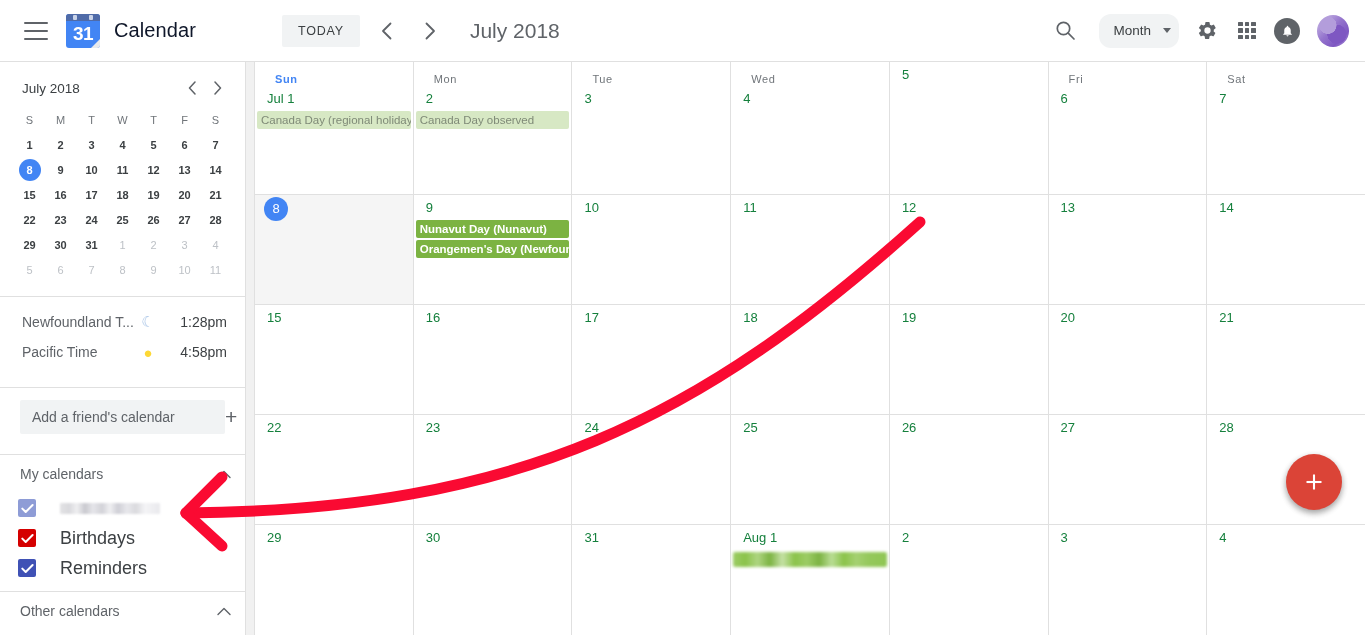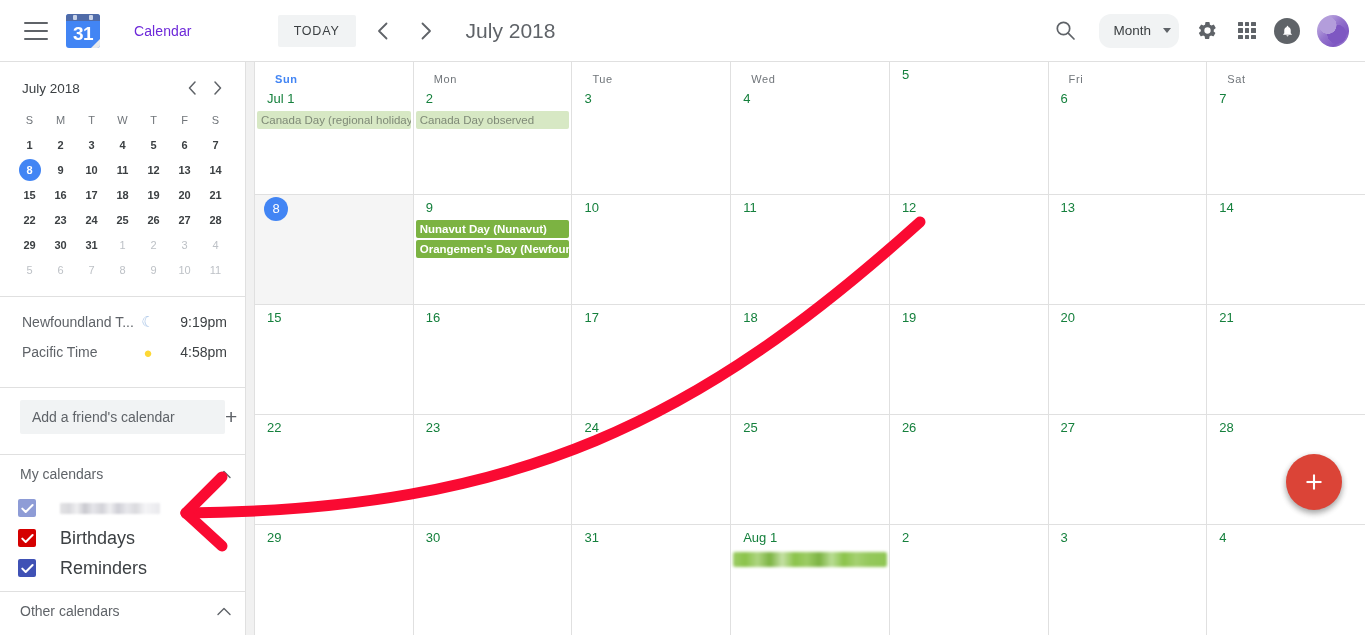--- a/index.html
+++ b/index.html
@@ -38,21 +38,21 @@
   .cal-logo .ring.r { right: 7px; }
   .cal-logo .num {
     position: relative; z-index: 2; color: #fff; font-size: 19px; font-weight: 700;
     line-height: 1; padding-bottom: 5px; letter-spacing: -0.5px;
   }
   .cal-logo .corner {
     position:absolute; right:0; bottom:0; width:0; height:0;
     border-left: 9px solid transparent; border-bottom: 9px solid #e8eaed;
   }
   .app-title {
-    margin-left: 34px; font-size: 14px; color: #6d28d9; font-weight: 400;
+    margin-left: 14px; font-size: 20px; color: #0f172a; font-weight: 400;
     letter-spacing: 0.1px;
   }
 
   .today-btn {
     margin-left: 86px; background: #f1f3f4; border: none; border-radius: 2px;
     color: #3c4043; font-size: 12.5px; font-weight: 500; letter-spacing: 0.8px;
     padding: 9px 16px; cursor: pointer; font-family: inherit;
   }
   .nav-arrow {
     width: 34px; height: 34px; margin-left: 10px; display:flex; align-items:center;
@@ -479,21 +479,21 @@
           </div>
         </div>
     </div>
 
     <div class="divider"></div>
 
     <div class="tz-list" id="tz-list">
         <div class="tz-row">
           <span class="tz-name">Newfoundland T...</span>
           <span class="tz-icon" style="color: rgb(174, 200, 232);">☾</span>
-          <span class="tz-time">9:19pm</span>
+          <span class="tz-time">1:28pm</span>
         </div>
         <div class="tz-row">
           <span class="tz-name">Pacific Time</span>
           <span class="tz-icon" style="color: rgb(253, 216, 53);">●</span>
           <span class="tz-time">4:58pm</span>
         </div>
       </div>
 
     <div class="divider"></div>
 

